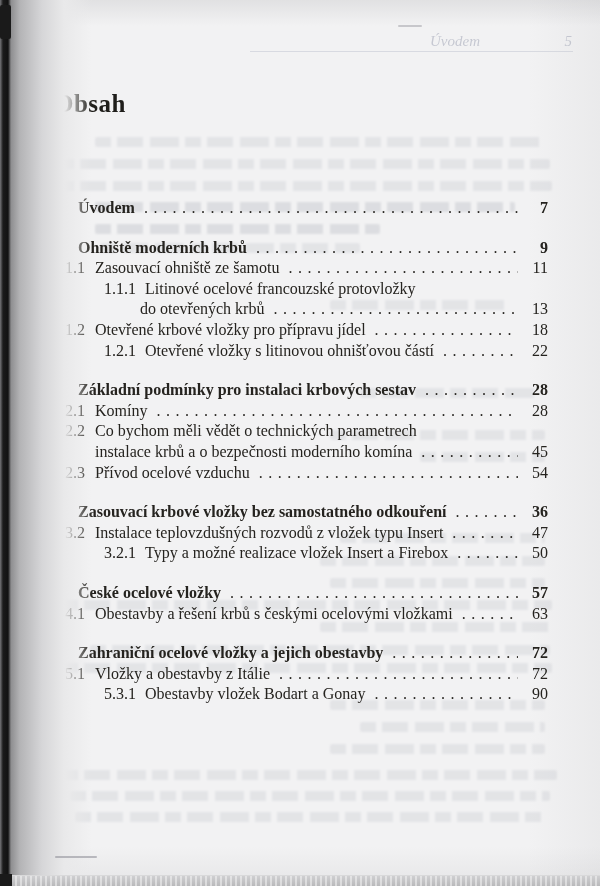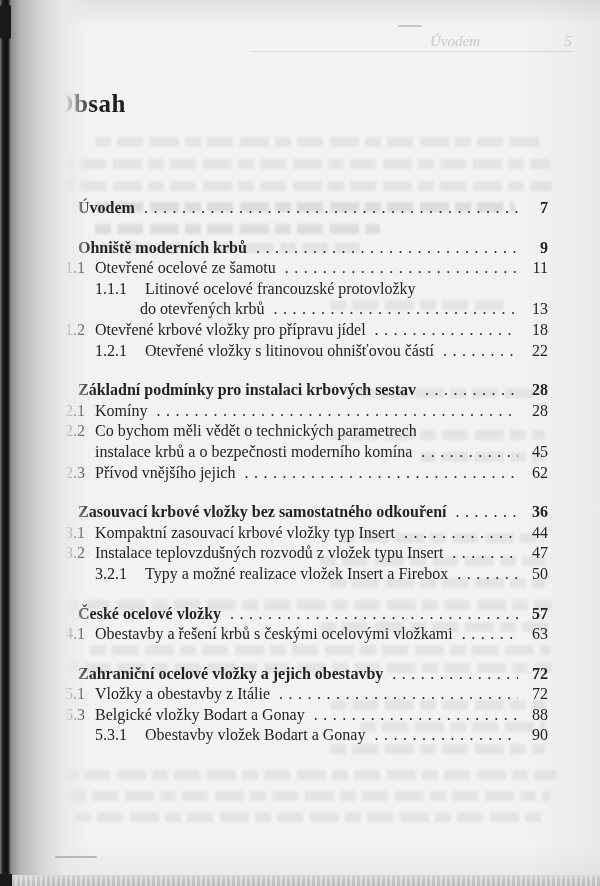--- a/index.html
+++ b/index.html
@@ -68,21 +68,21 @@
     font-size:25px;line-height:32px;margin:0 0 78px 2px;
     font-weight:700;letter-spacing:.5px;color:#1f1e1a;
   }
   #toc{font-size:16px;line-height:20.6px;}
   .row{display:flex;align-items:baseline;}
   .row.gap-section{margin-top:19px;}
   .row.bold{font-weight:700;}
   .row .num{flex:0 0 auto;}
   .row.lvl0 .num{width:26px;}
   .row.lvl1{padding-left:13px;} .row.lvl1 .num{width:30px;}
-  .row.lvl2{padding-left:43px;} .row.lvl2 .num{width:50px;}
+  .row.lvl2{padding-left:43px;} .row.lvl2 .num{width:50px;text-align:center;}
   .row.cont1{padding-left:43px;}
   .row.cont2{padding-left:88px;}
   .row .title{flex:0 1 auto;white-space:nowrap;}
   .leader{
     flex:1 1 auto;overflow:hidden;white-space:nowrap;
     margin:0 6px 0 9px;font-weight:400;color:#2c2a26;
   }
   .leader::after{
     content:"..............................................................";
     letter-spacing:5.5px;
@@ -137,21 +137,21 @@
           <span class="pg">7</span>
         </div>
         <div class="row lvl0 bold gap-section">
           <span class="num">1.</span>
           <span class="title">Ohniště moderních krbů</span>
           <span class="leader"></span>
           <span class="pg">9</span>
         </div>
         <div class="row lvl1">
           <span class="num">1.1</span>
-          <span class="title">Otevřené ocelové ze šamotu</span>
+          <span class="title">Zasouvací ohniště ze šamotu</span>
           <span class="leader"></span>
           <span class="pg">11</span>
         </div>
         <div class="row lvl2">
           <span class="num">1.1.1</span>
           <span class="title">Litinové ocelové francouzské protovložky</span>
         </div>
         <div class="row cont2">
           <span class="title">do otevřených krbů</span>
           <span class="leader"></span>
@@ -185,37 +185,31 @@
           <span class="num">2.2</span>
           <span class="title">Co bychom měli vědět o technických parametrech</span>
         </div>
         <div class="row cont1">
           <span class="title">instalace krbů a o bezpečnosti moderního komína</span>
           <span class="leader"></span>
           <span class="pg">45</span>
         </div>
         <div class="row lvl1">
           <span class="num">2.3</span>
-          <span class="title">Přívod vnějšího jejich</span>
-          <span class="leader"></span>
-          <span class="pg">62</span>
+          <span class="title">Přívod ocelové vzduchu</span>
+          <span class="leader"></span>
+          <span class="pg">54</span>
         </div>
         <div class="row lvl0 bold gap-section">
           <span class="num">3.</span>
           <span class="title">Zasouvací krbové vložky bez samostatného odkouření</span>
           <span class="leader"></span>
           <span class="pg">36</span>
         </div>
         <div class="row lvl1">
-          <span class="num">3.1</span>
-          <span class="title">Kompaktní zasouvací krbové vložky typ Insert</span>
-          <span class="leader"></span>
-          <span class="pg">44</span>
-        </div>
-        <div class="row lvl1">
           <span class="num">3.2</span>
           <span class="title">Instalace teplovzdušných rozvodů z vložek typu Insert</span>
           <span class="leader"></span>
           <span class="pg">47</span>
         </div>
         <div class="row lvl2">
           <span class="num">3.2.1</span>
           <span class="title">Typy a možné realizace vložek Insert a Firebox</span>
           <span class="leader"></span>
           <span class="pg">50</span>
@@ -236,26 +230,20 @@
           <span class="num">5.</span>
           <span class="title">Zahraniční ocelové vložky a jejich obestavby</span>
           <span class="leader"></span>
           <span class="pg">72</span>
         </div>
         <div class="row lvl1">
           <span class="num">5.1</span>
           <span class="title">Vložky a obestavby z Itálie</span>
           <span class="leader"></span>
           <span class="pg">72</span>
-        </div>
-        <div class="row lvl1">
-          <span class="num">5.3</span>
-          <span class="title">Belgické vložky Bodart a Gonay</span>
-          <span class="leader"></span>
-          <span class="pg">88</span>
         </div>
         <div class="row lvl2">
           <span class="num">5.3.1</span>
           <span class="title">Obestavby vložek Bodart a Gonay</span>
           <span class="leader"></span>
           <span class="pg">90</span>
         </div>
       </div>
   </div>
 

